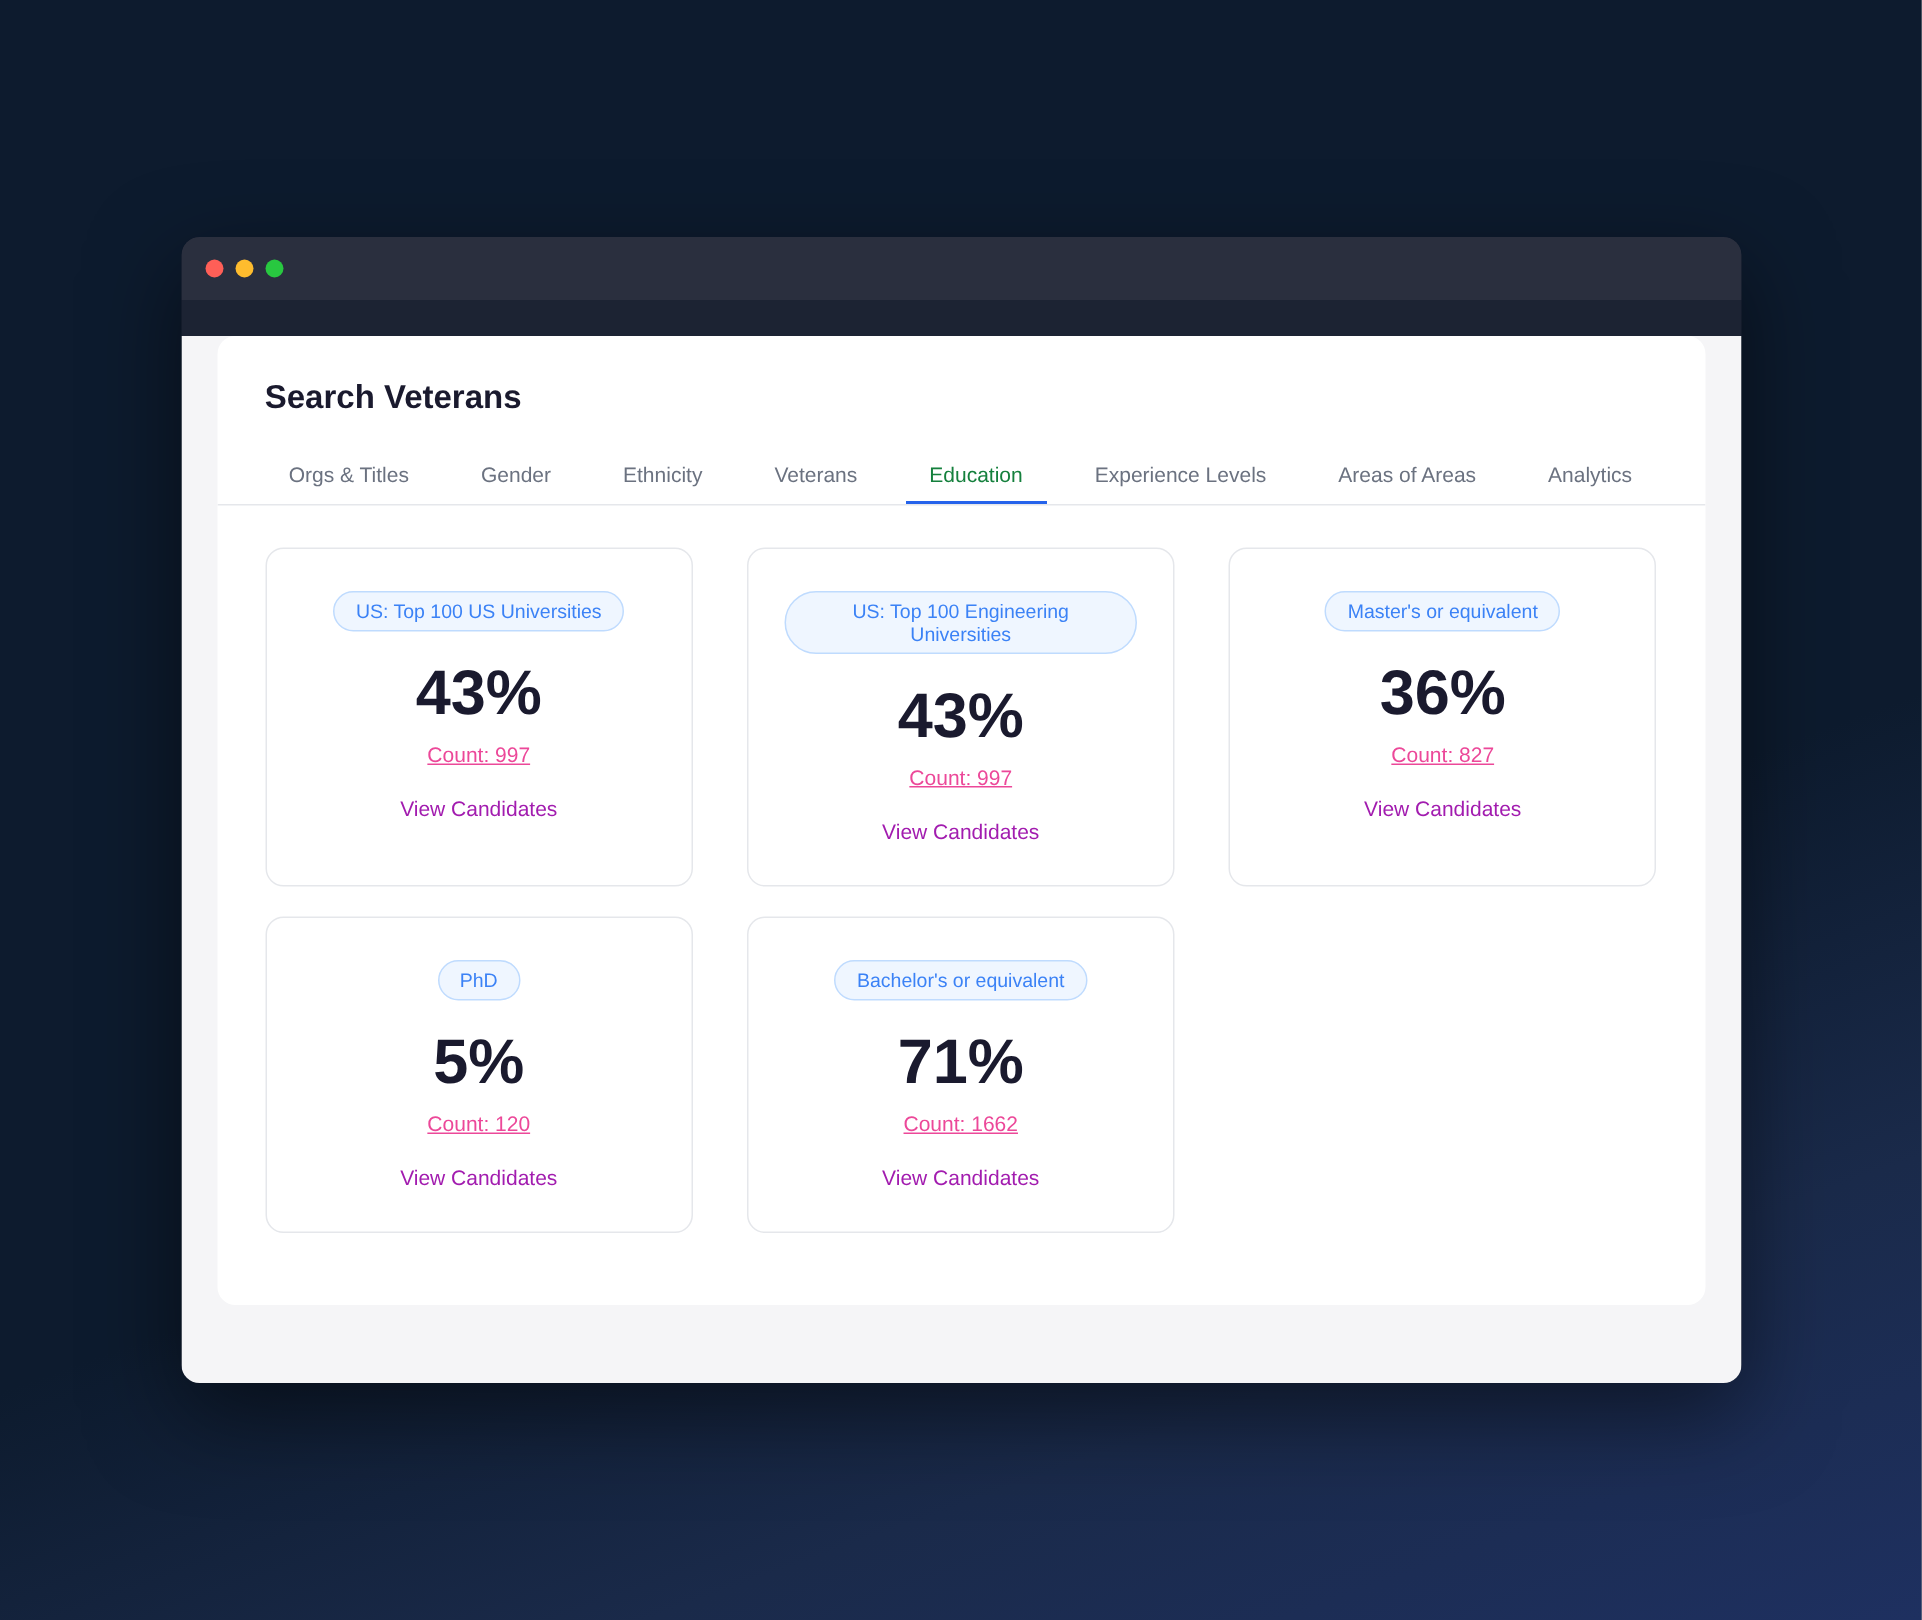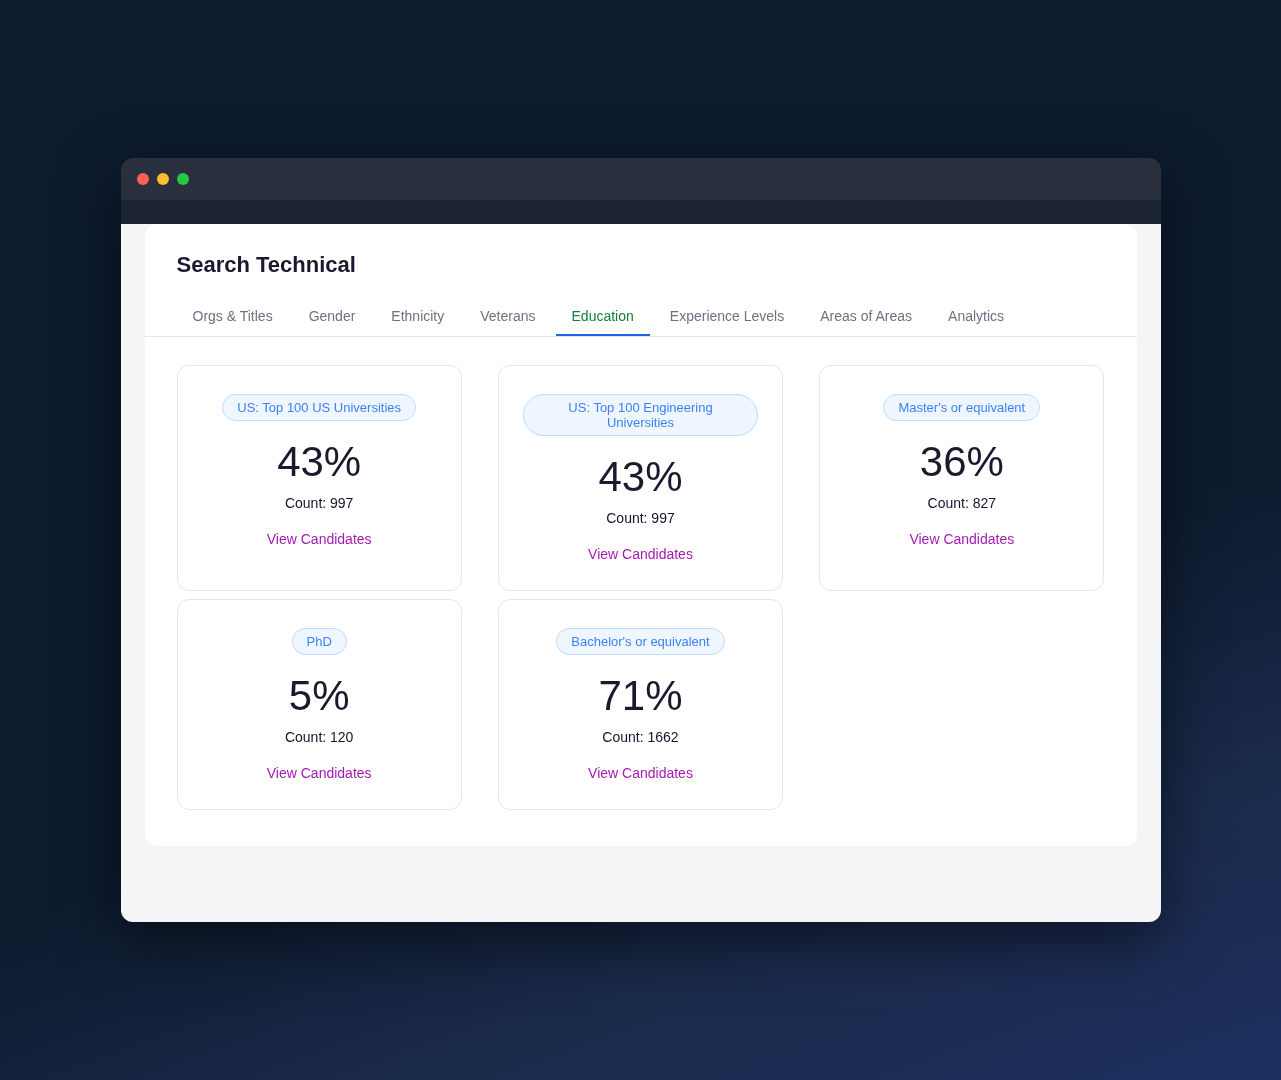--- a/index.html
+++ b/index.html
@@ -62,21 +62,21 @@
 
     .panel-title {
       font-size: 22px;
       font-weight: 700;
       color: #1a1a2e;
       margin-bottom: 20px;
     }
 
     .tabs {
       display: flex;
-      gap: 4px;
+      gap: 16px;
       align-items: center;
     }
 
     .tab {
       padding: 10px 16px;
       font-size: 14px;
       color: #6b7280;
       cursor: pointer;
       border-bottom: 2px solid transparent;
       white-space: nowrap;
@@ -90,21 +90,21 @@
       font-weight: 500;
     }
 
     .cards-container {
       padding: 28px 32px;
     }
 
     .cards-row {
       display: flex;
       gap: 36px;
-      margin-bottom: 8px;
+      margin-bottom: 20px;
     }
 
     .card {
       flex: 1;
       background: #ffffff;
       border: 1px solid #e5e7eb;
       border-radius: 12px;
       padding: 28px 24px;
       display: flex;
       flex-direction: column;
@@ -119,30 +119,31 @@
       color: #3b82f6;
       font-size: 13px;
       font-weight: 500;
       padding: 5px 14px;
       border-radius: 999px;
       margin-bottom: 8px;
     }
 
     .card-percent {
       font-size: 42px;
-      font-weight: 400;
+      font-weight: 700;
       color: #1a1a2e;
       line-height: 1;
       margin: 4px 0;
     }
 
     .card-count {
       font-size: 14px;
-      color: #0f172a;
+      color: #ec4899;
       margin-bottom: 8px;
+      text-decoration: underline;
     }
 
     .card-link {
       font-size: 14px;
       color: #a21caf;
       cursor: pointer;
       font-weight: 500;
       margin-top: 4px;
       text-decoration: none;
     }
@@ -158,21 +159,21 @@
 <div class="window">
   <div class="titlebar">
     <div class="dot dot-red"></div>
     <div class="dot dot-yellow"></div>
     <div class="dot dot-green"></div>
   </div>
 
   <div class="content">
     <div class="panel">
       <div class="panel-header">
-        <div class="panel-title">Search Technical</div>
+        <div class="panel-title">Search Veterans</div>
         <div class="tabs">
         <div class="tab">Orgs &amp; Titles</div>
             <div class="tab">Gender</div>
             <div class="tab">Ethnicity</div>
             <div class="tab">Veterans</div>
             <div class="tab active">Education</div>
             <div class="tab">Experience Levels</div>
             <div class="tab">Areas of Areas</div>
             <div class="tab">Analytics</div>
           </div>

